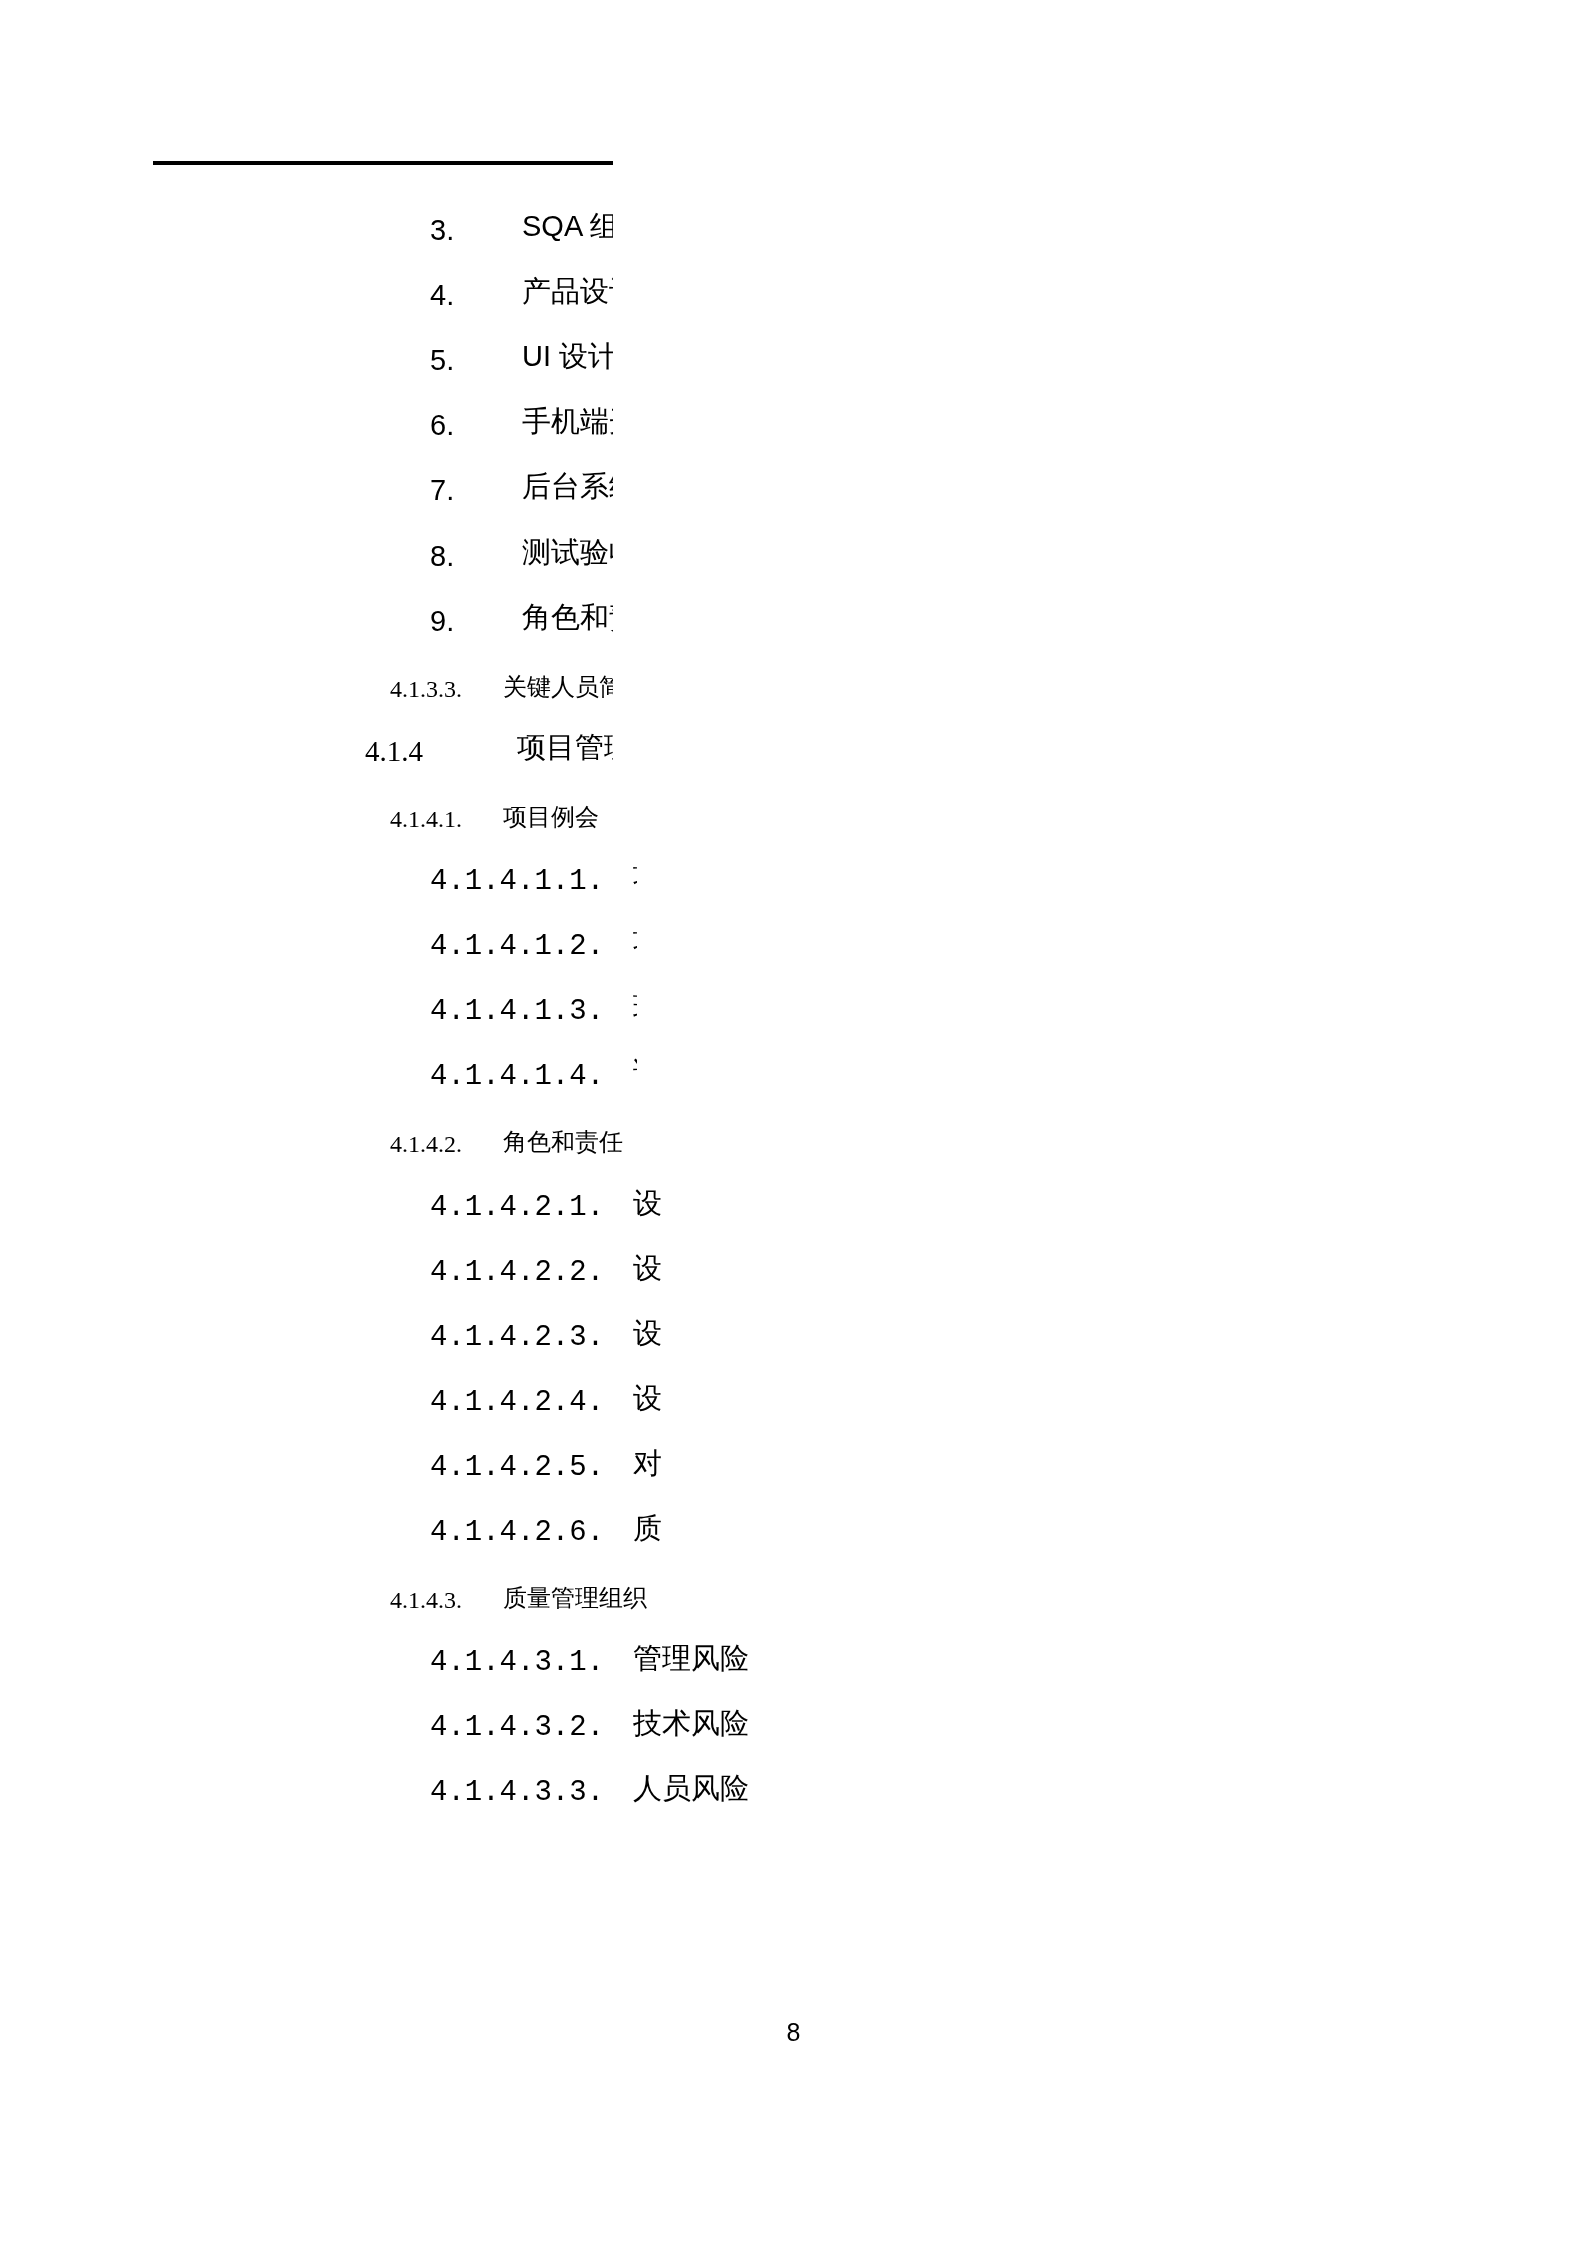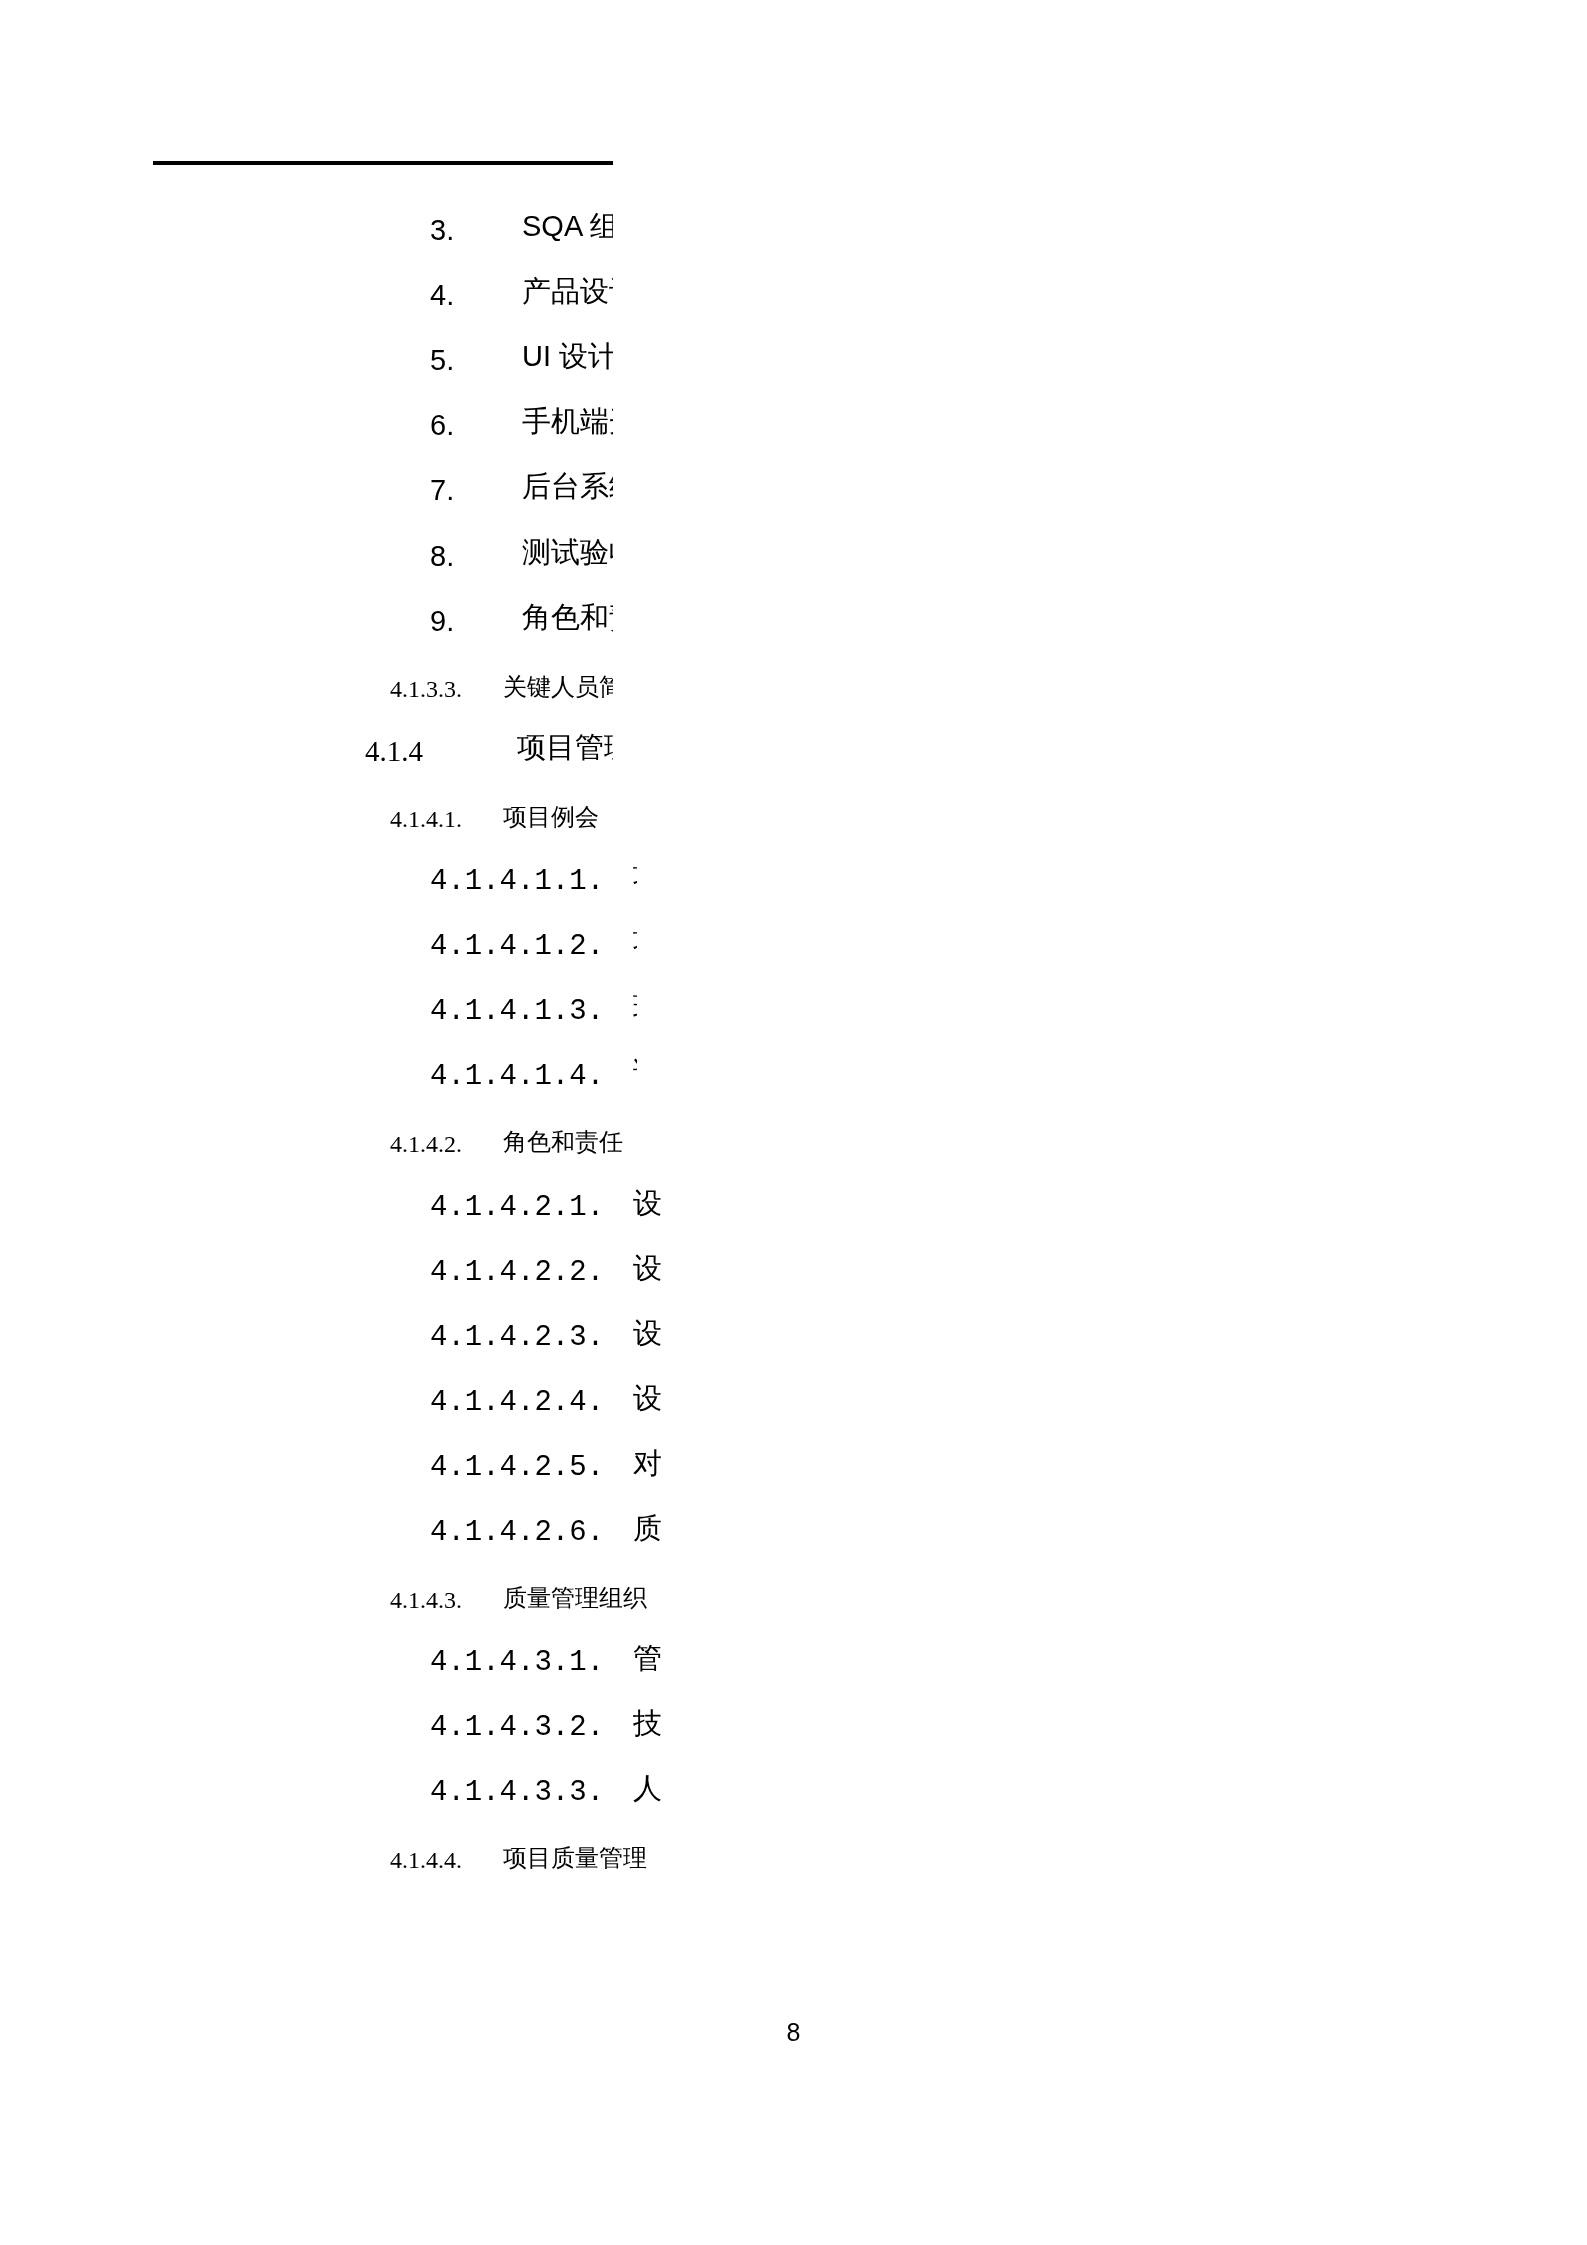--- a/index.html
+++ b/index.html
@@ -239,22 +239,16 @@
     <span class="label">技术风险</span>
     <span class="leader"></span>
     <span class="page">155</span>
   </div>
       <div class="row lvl-h4">
     <span class="num">4.1.4.3.3.</span>
     <span class="label">人员风险</span>
     <span class="leader"></span>
     <span class="page">155</span>
   </div>
-      <div class="row lvl-h3">
-    <span class="num">4.1.4.4.</span>
-    <span class="label">项目质量管理</span>
-    <span class="leader"></span>
-    <span class="page">156</span>
-  </div>
     </div>
 
   <div class="footer">8</div>
 </div>
 
 </body></html>

